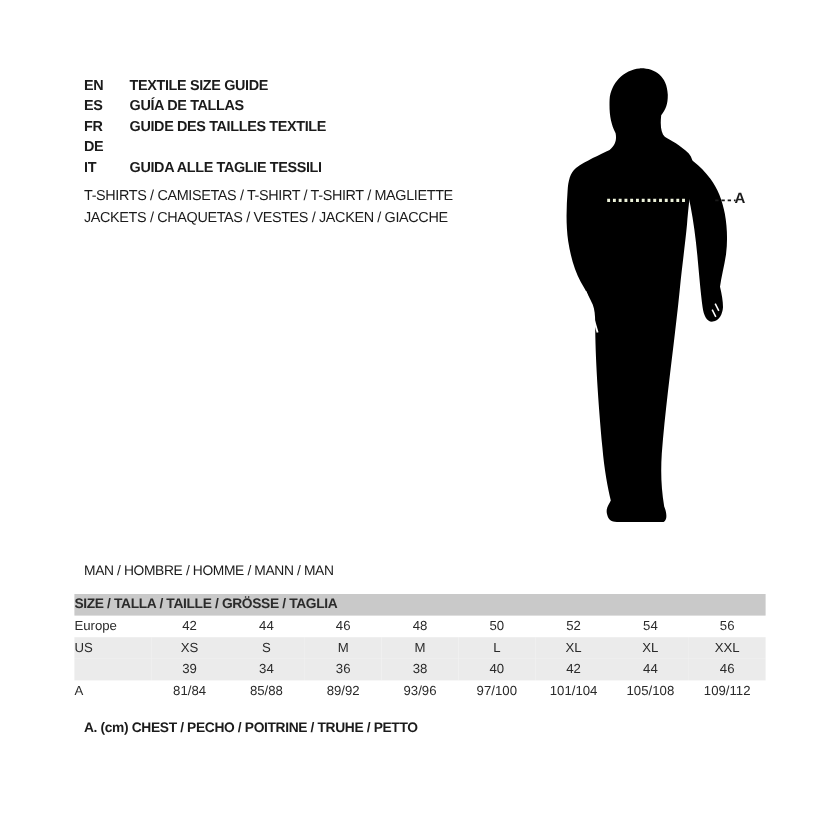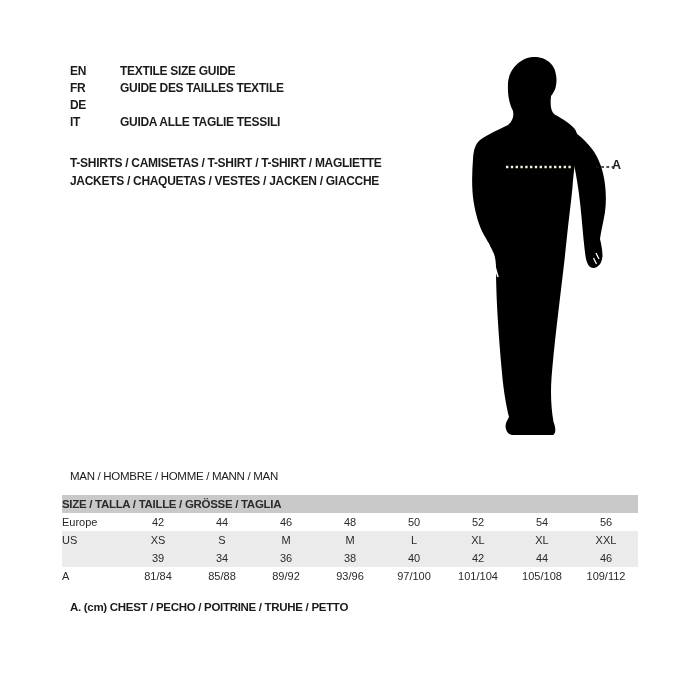--- a/index.html
+++ b/index.html
@@ -11,24 +11,24 @@
     --dash-on-white:#1a1a1a;
   }
   html,body{margin:0;padding:0;}
   body{
     width:700px;height:700px;background:#ffffff;position:relative;overflow:hidden;
     font-family:"Liberation Sans","DejaVu Sans",sans-serif;color:var(--text);
   }
   .abs{position:absolute;}
   
   .lang-list{left:70px;top:63px;font-size:12px;font-weight:bold;letter-spacing:-0.3px;line-height:17px;}
-  .lang-row{display:flex;gap:12px;}
+  .lang-row{display:flex;}
   .lang-code{width:38px;}
   
-  .garments{left:70px;top:155px;font-size:12px;font-weight:bold;letter-spacing:-0.3px;line-height:17.5px;}
+  .garments{left:70px;top:155px;font-size:12px;font-weight:normal;letter-spacing:-0.3px;line-height:17.5px;}
   
   .figure-svg{left:450px;top:45px;width:200px;height:400px;}
   .sil{fill:var(--silhouette);}
   .measure-a-label{left:612px;top:158px;font-size:12.5px;font-weight:600;letter-spacing:-0.2px;}
   
   .section-title{left:70px;top:470px;font-size:11.5px;font-weight:normal;letter-spacing:-0.3px;}
   
   .size-table-wrap{left:62px;top:495px;width:576px;}
   table.size-table{border-collapse:collapse;table-layout:fixed;width:576px;font-size:11px;}
   table.size-table td,table.size-table th{padding:0;border:0;height:18px;vertical-align:middle;white-space:nowrap;}
@@ -40,20 +40,24 @@
   
   .footnote{left:70px;top:601px;font-size:11.5px;font-weight:bold;letter-spacing:-0.3px;}
 </style>
 </head>
 <body>
 
 <div class="abs lang-list">
   <div class="lang-row">
     <span class="lang-code">EN</span>
     <span class="lang-label">TEXTILE SIZE GUIDE</span>
+  </div>
+  <div class="lang-row">
+    <span class="lang-code">ES</span>
+    <span class="lang-label">GUÍA DE TALLAS</span>
   </div>
   <div class="lang-row">
     <span class="lang-code">FR</span>
     <span class="lang-label">GUIDE DES TAILLES TEXTILE</span>
   </div>
   <div class="lang-row">
     <span class="lang-code">DE</span>
   </div>
   <div class="lang-row">
     <span class="lang-code">IT</span>

